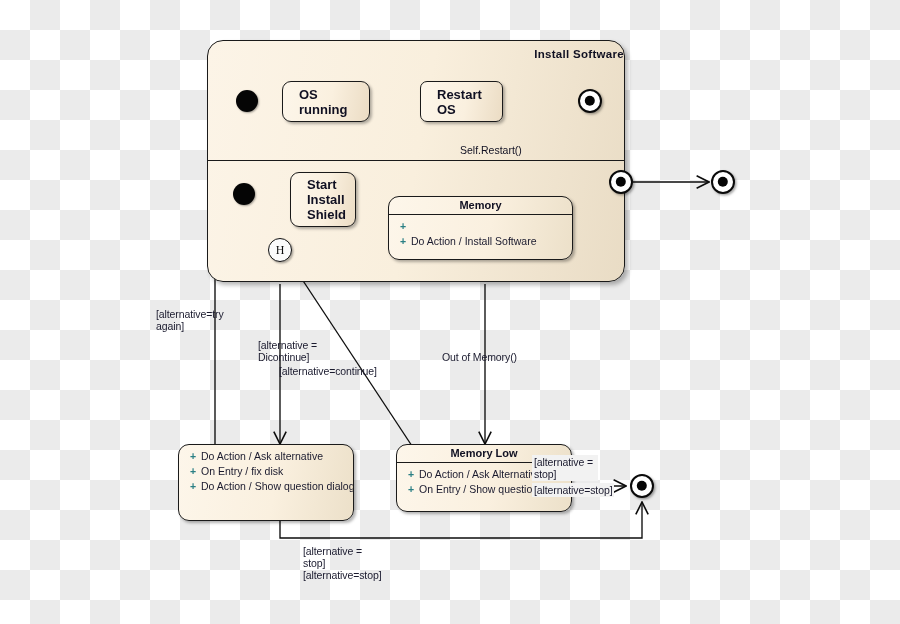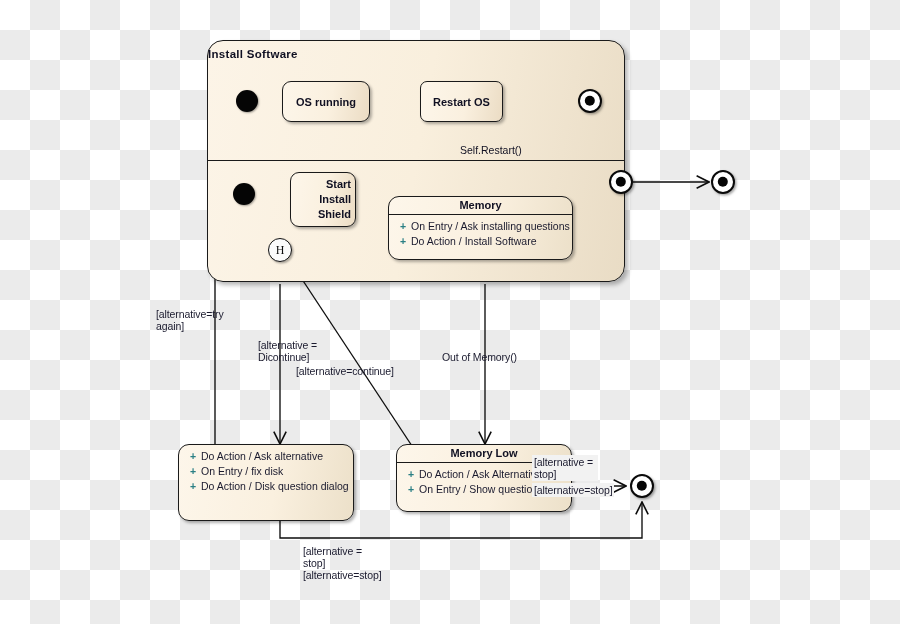--- a/index.html
+++ b/index.html
@@ -40,31 +40,32 @@
     color: #1a1a2e;
     line-height: 12px;
     white-space: pre-line;
     letter-spacing: -0.1px;
   }
   .lbl-boxed {
     background: #f2f2f2;
   }
   .state-title {
     font-weight: bold;
-    font-size: 11px;
+    font-size: 13px;
     color: #101022;
-    text-align: right;
+    text-align: left;
+    margin-left: 12px;
   }
   .composite-title {
     position: absolute;
     font-weight: bold;
     font-size: 11.5px;
     color: #101022;
     width: 100%;
-    text-align: left;
+    text-align: right;
     top: 7px;
     letter-spacing: 0.3px;
   }
   .region-label {
     position: absolute;
     font-size: 10.5px;
     color: #101022;
   }
   
   .simple-state {
@@ -238,21 +239,20 @@
   <div class="state-title" style="line-height:15px;">Start
 Install
 Shield</div>
 </div>
 
 <div class="comp-state" style="left:388px; top:196px; width:185px; height:64px;">
   <div class="comp-head">Memory</div>
   <div class="comp-body">
     <div class="feature-row">
       <span class="feature-plus">+</span>
-      <span class="feature-text">On Entry / Ask installing questions</span>
     </div>
     <div class="feature-row">
       <span class="feature-plus">+</span>
       <span class="feature-text">Do Action / Install Software</span>
     </div>
   </div>
 </div>
 
 <div class="final-state" style="left:609px; top:170px; width:24px; height:24px;"></div>
 
@@ -267,21 +267,21 @@
     <div class="feature-row">
       <span class="feature-plus">+</span>
       <span class="feature-text">Do Action / Ask alternative</span>
     </div>
     <div class="feature-row">
       <span class="feature-plus">+</span>
       <span class="feature-text">On Entry / fix disk</span>
     </div>
     <div class="feature-row">
       <span class="feature-plus">+</span>
-      <span class="feature-text">Do Action / Disk question dialog</span>
+      <span class="feature-text">Do Action / Show question dialog</span>
     </div>
   </div>
 </div>
 
 <div class="comp-state" style="left:396px; top:444px; width:176px; height:68px;">
   <div class="comp-head">Memory Low</div>
   <div class="comp-body">
     <div class="feature-row">
       <span class="feature-plus">+</span>
       <span class="feature-text">Do Action / Ask Alternative</span>
@@ -294,21 +294,21 @@
 </div>
 
 <div class="final-state" style="left:630px; top:474px; width:24px; height:24px;"></div>
 
 <div class="lbl" style="left:156px; top:308px; width:84px;">[alternative=try
 again]</div>
 
 <div class="lbl" style="left:258px; top:339px; width:90px;">[alternative =
 Dicontinue]</div>
 
-<div class="lbl" style="left:264px; top:365px;padding-left:32px;">[alternative=continue]</div>
+<div class="lbl" style="left:247px; top:365px;padding-left:32px;">[alternative=continue]</div>
 
 <div class="lbl" style="left:442px; top:351px;">Out of Memory()</div>
 
 <div class="lbl lbl-boxed" style="left:532px; top:455px; width:62px; padding:1px 2px;">[alternative =
 stop]</div>
 
 <div class="lbl lbl-boxed" style="left:532px; top:483px; padding:1px 2px;">[alternative=stop]</div>
 
 <div class="lbl" style="left:303px; top:545px; width:100px;">[alternative =
 stop]

